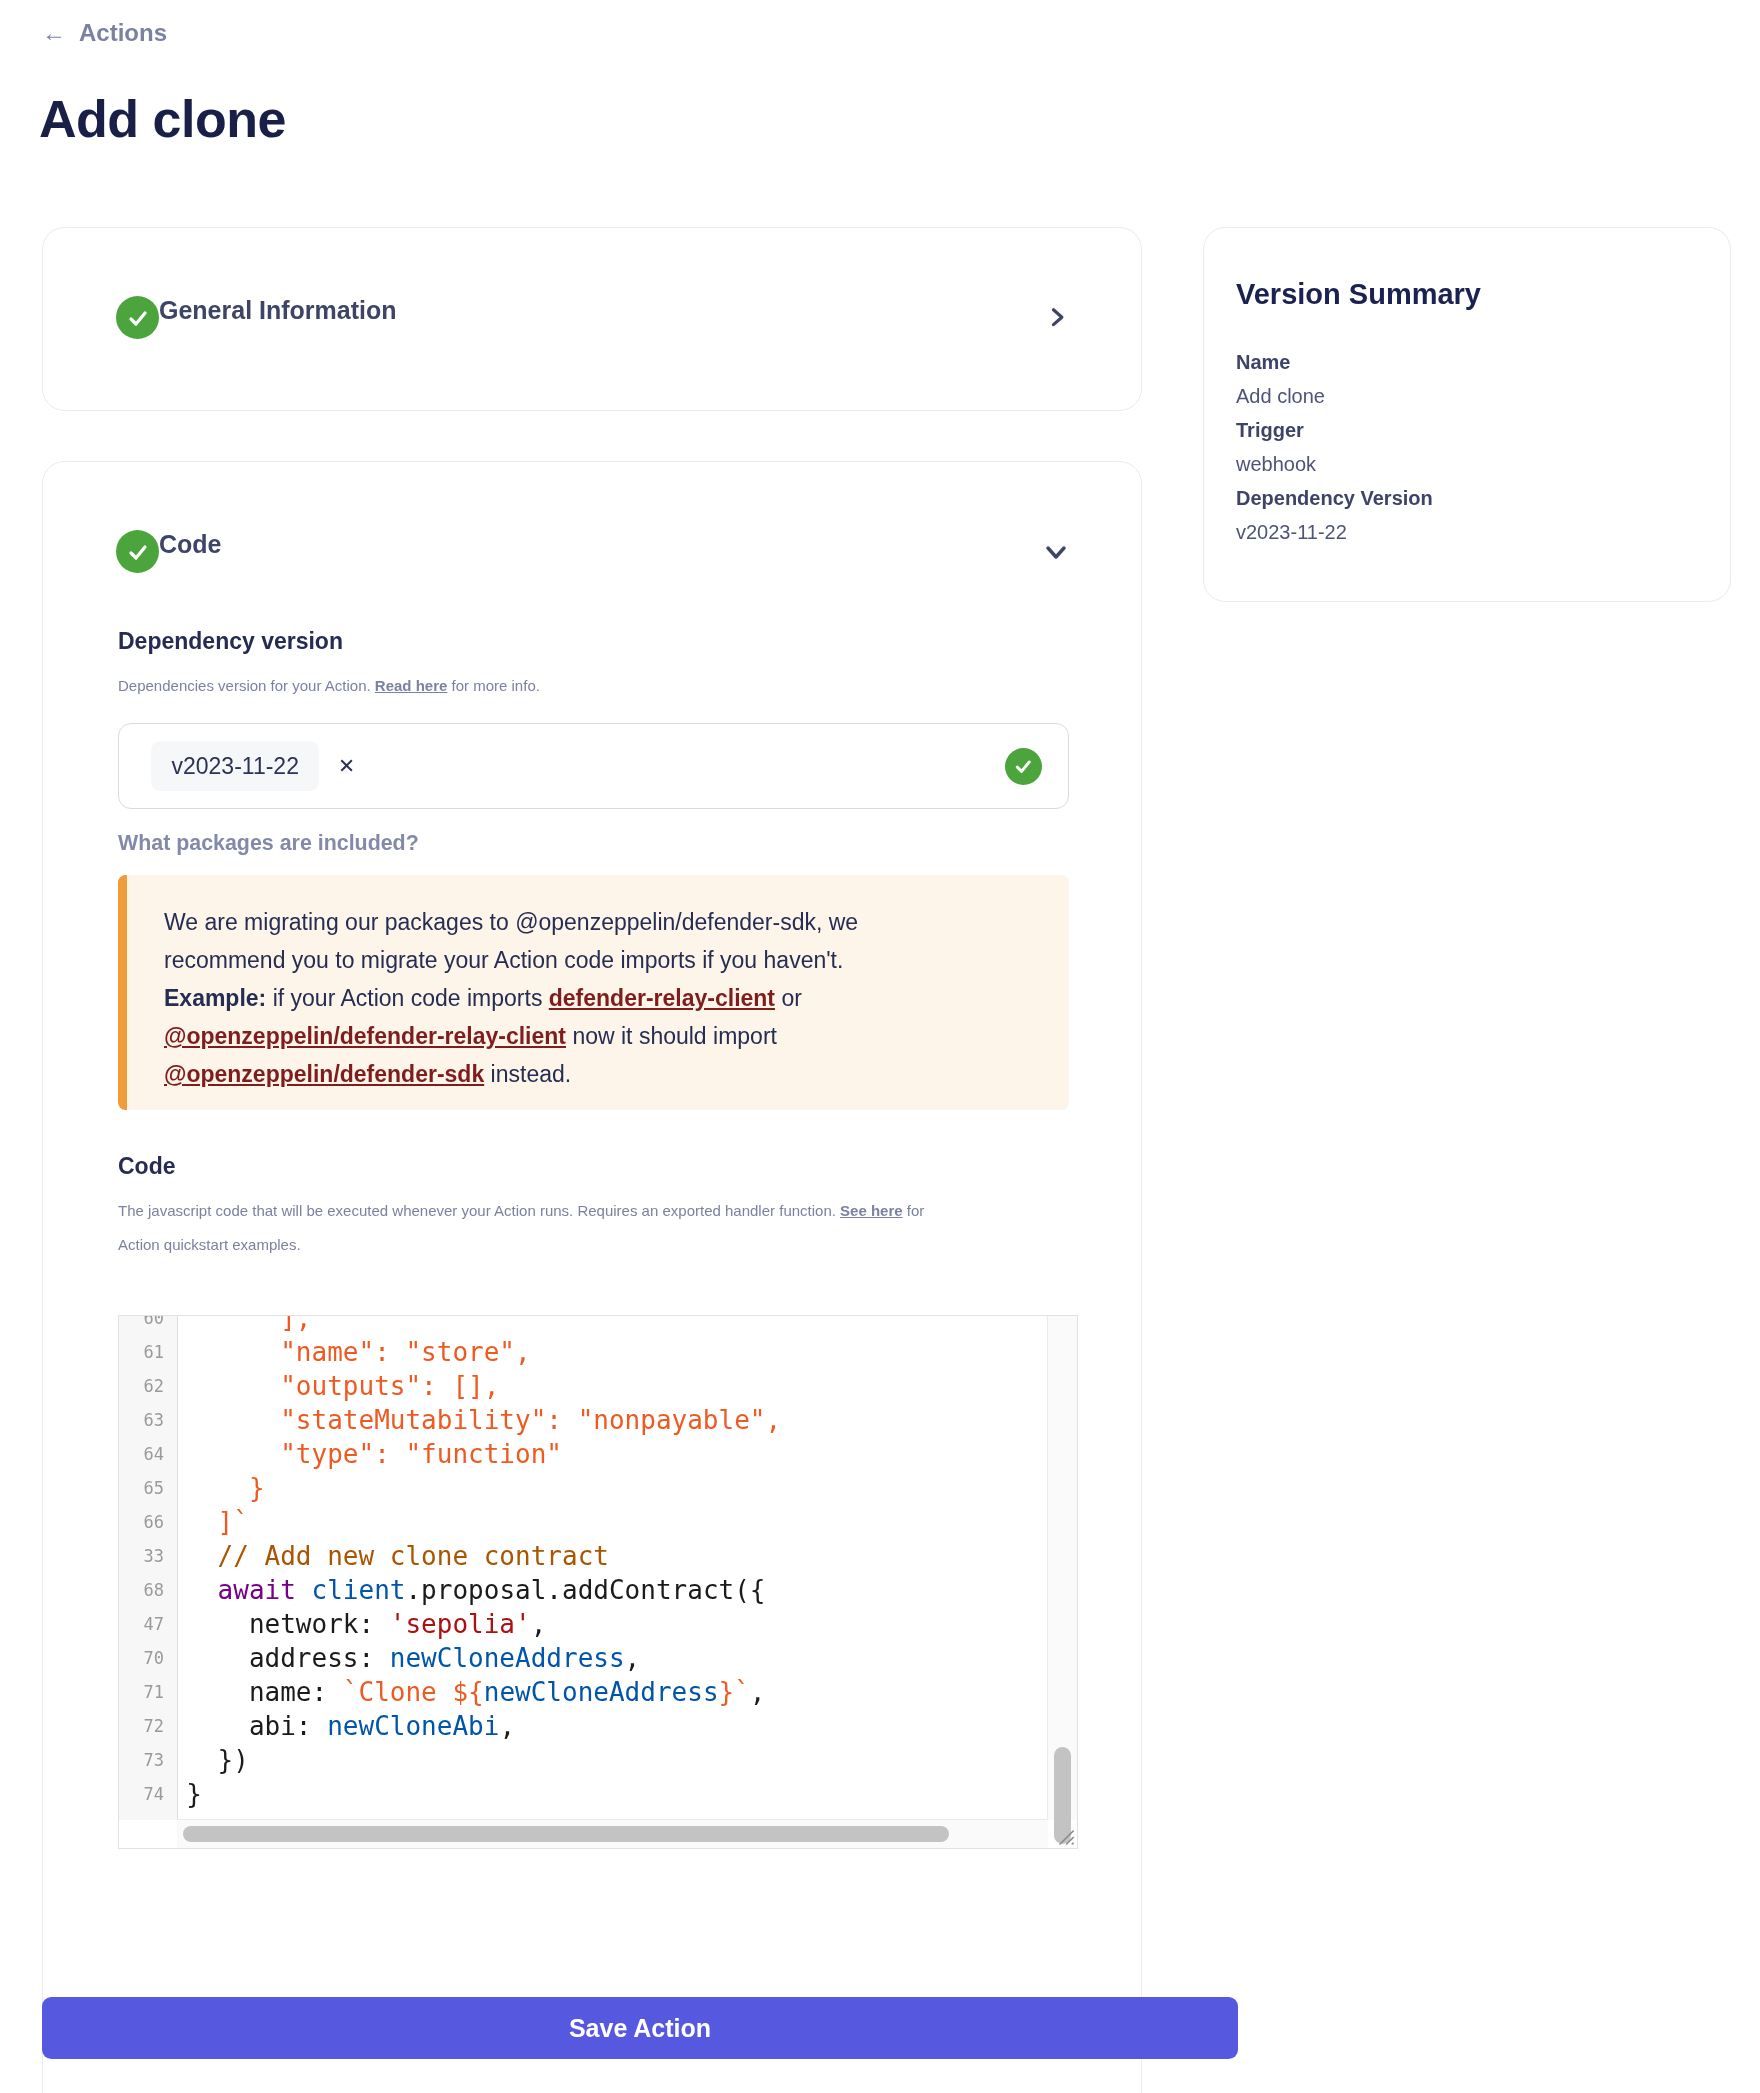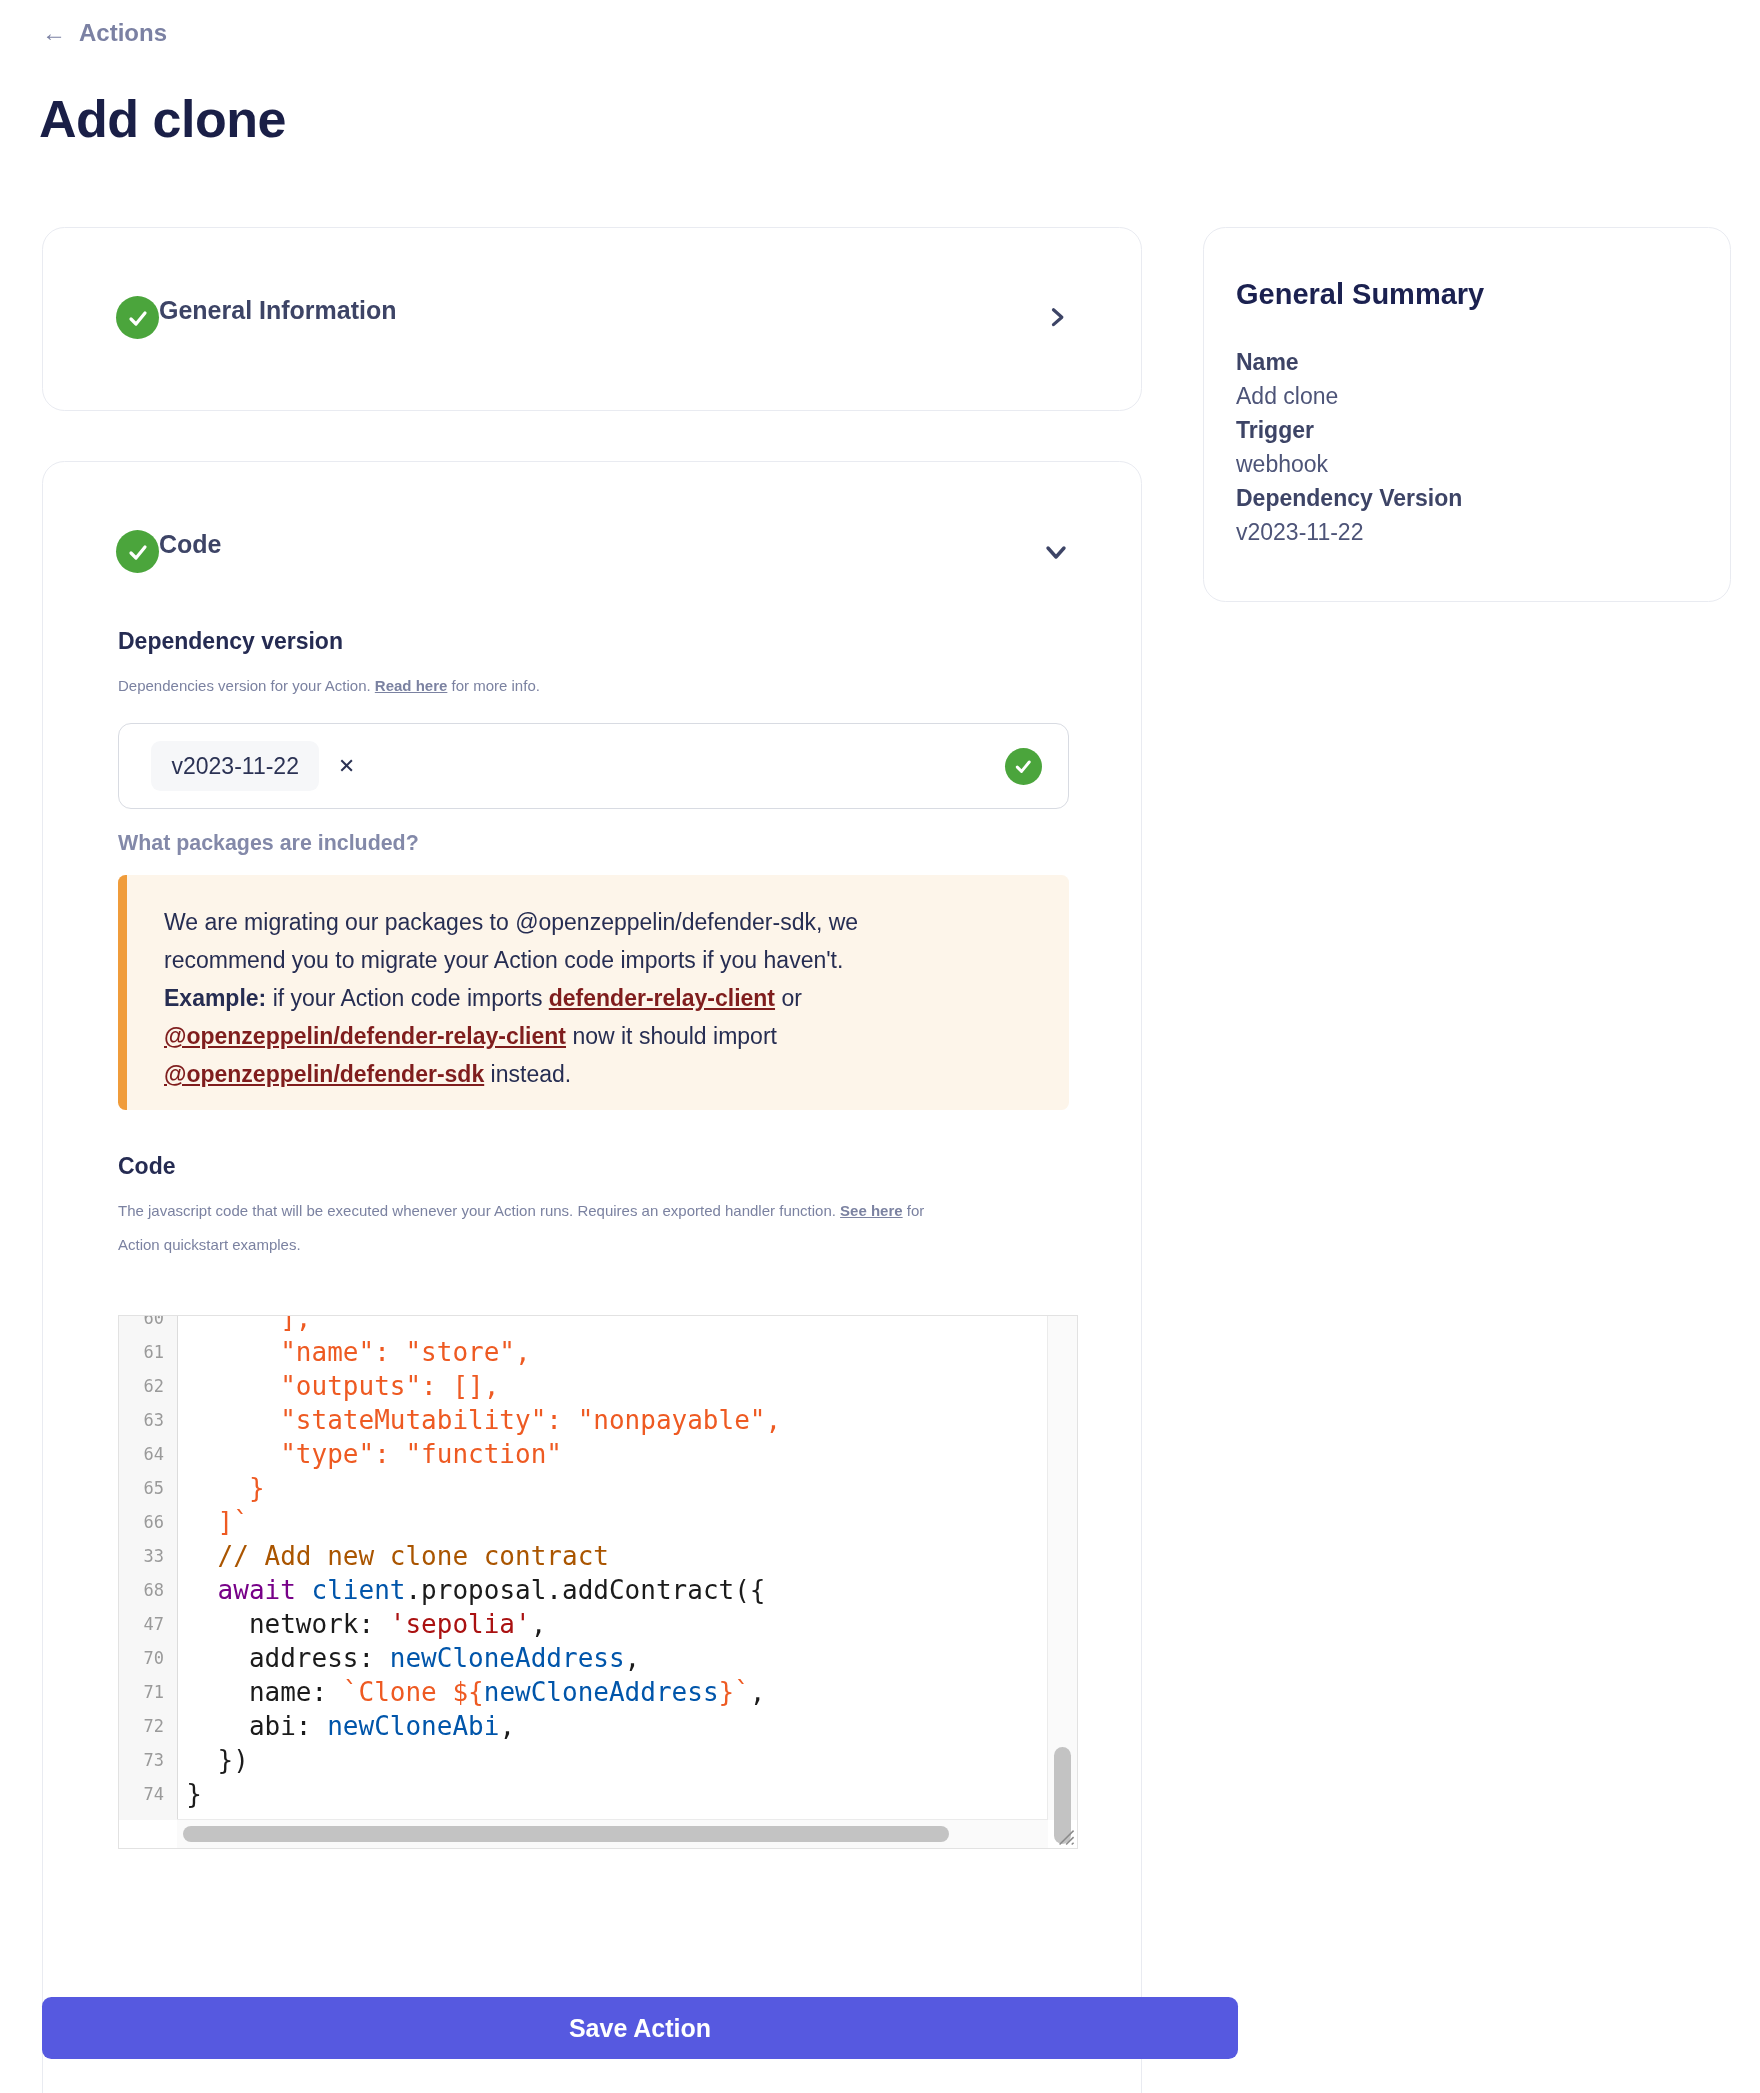--- a/index.html
+++ b/index.html
@@ -111,21 +111,21 @@
     background:#fafafa;border-left:0.9px solid #ebebeb;
   }
   .vthumb{
     position:absolute;right:5.6px;width:17.7px;top:431px;height:97px;
     background:#c3c3c3;border-radius:9.3px;cursor:pointer;
   }
   .resize-handle{position:absolute;right:0.9px;bottom:0.9px;width:22.4px;height:22.4px;cursor:nwse-resize;}
 
   
   .summary-title{font-size:29px;font-weight:700;color:#1b2150;margin:0 0 34px 0;}
-  .summary-fields{font-size:23px;line-height:34px;}
+  .summary-fields{font-size:20px;line-height:34px;}
   .sum-label{font-weight:700;color:#3d4466;}
   .sum-value{color:#4d5478;}
 
   
   .save-btn{
     position:absolute;left:42px;top:1997px;width:1196px;height:62px;
     background:#5659e0;border:none;border-radius:9.3px;
     color:#fff;font-size:25px;font-weight:700;font-family:"Liberation Sans",sans-serif;
     cursor:pointer;
   }
@@ -226,21 +226,21 @@
       <svg width="22.4" height="22.4" viewBox="0 0 24 24">
         <line x1="6" y1="21" x2="21" y2="6" stroke="#8a8a8a" stroke-width="1.6"></line>
         <line x1="13" y1="21" x2="21" y2="13" stroke="#8a8a8a" stroke-width="1.6"></line>
         <line x1="19" y1="21" x2="21" y2="19" stroke="#8a8a8a" stroke-width="1.6"></line>
       </svg>
     </div>
   </div>
 </div>
 
 <div class="card card-summary">
-  <h2 class="summary-title">General Summary</h2>
+  <h2 class="summary-title">Version Summary</h2>
   <div class="summary-fields">
     <div class="sum-label">Name</div>
     <div class="sum-value">Add clone</div>
     <div class="sum-label">Trigger</div>
     <div class="sum-value">webhook</div>
     <div class="sum-label">Dependency Version</div>
     <div class="sum-value">v2023-11-22</div>
   </div>
 </div>
 

